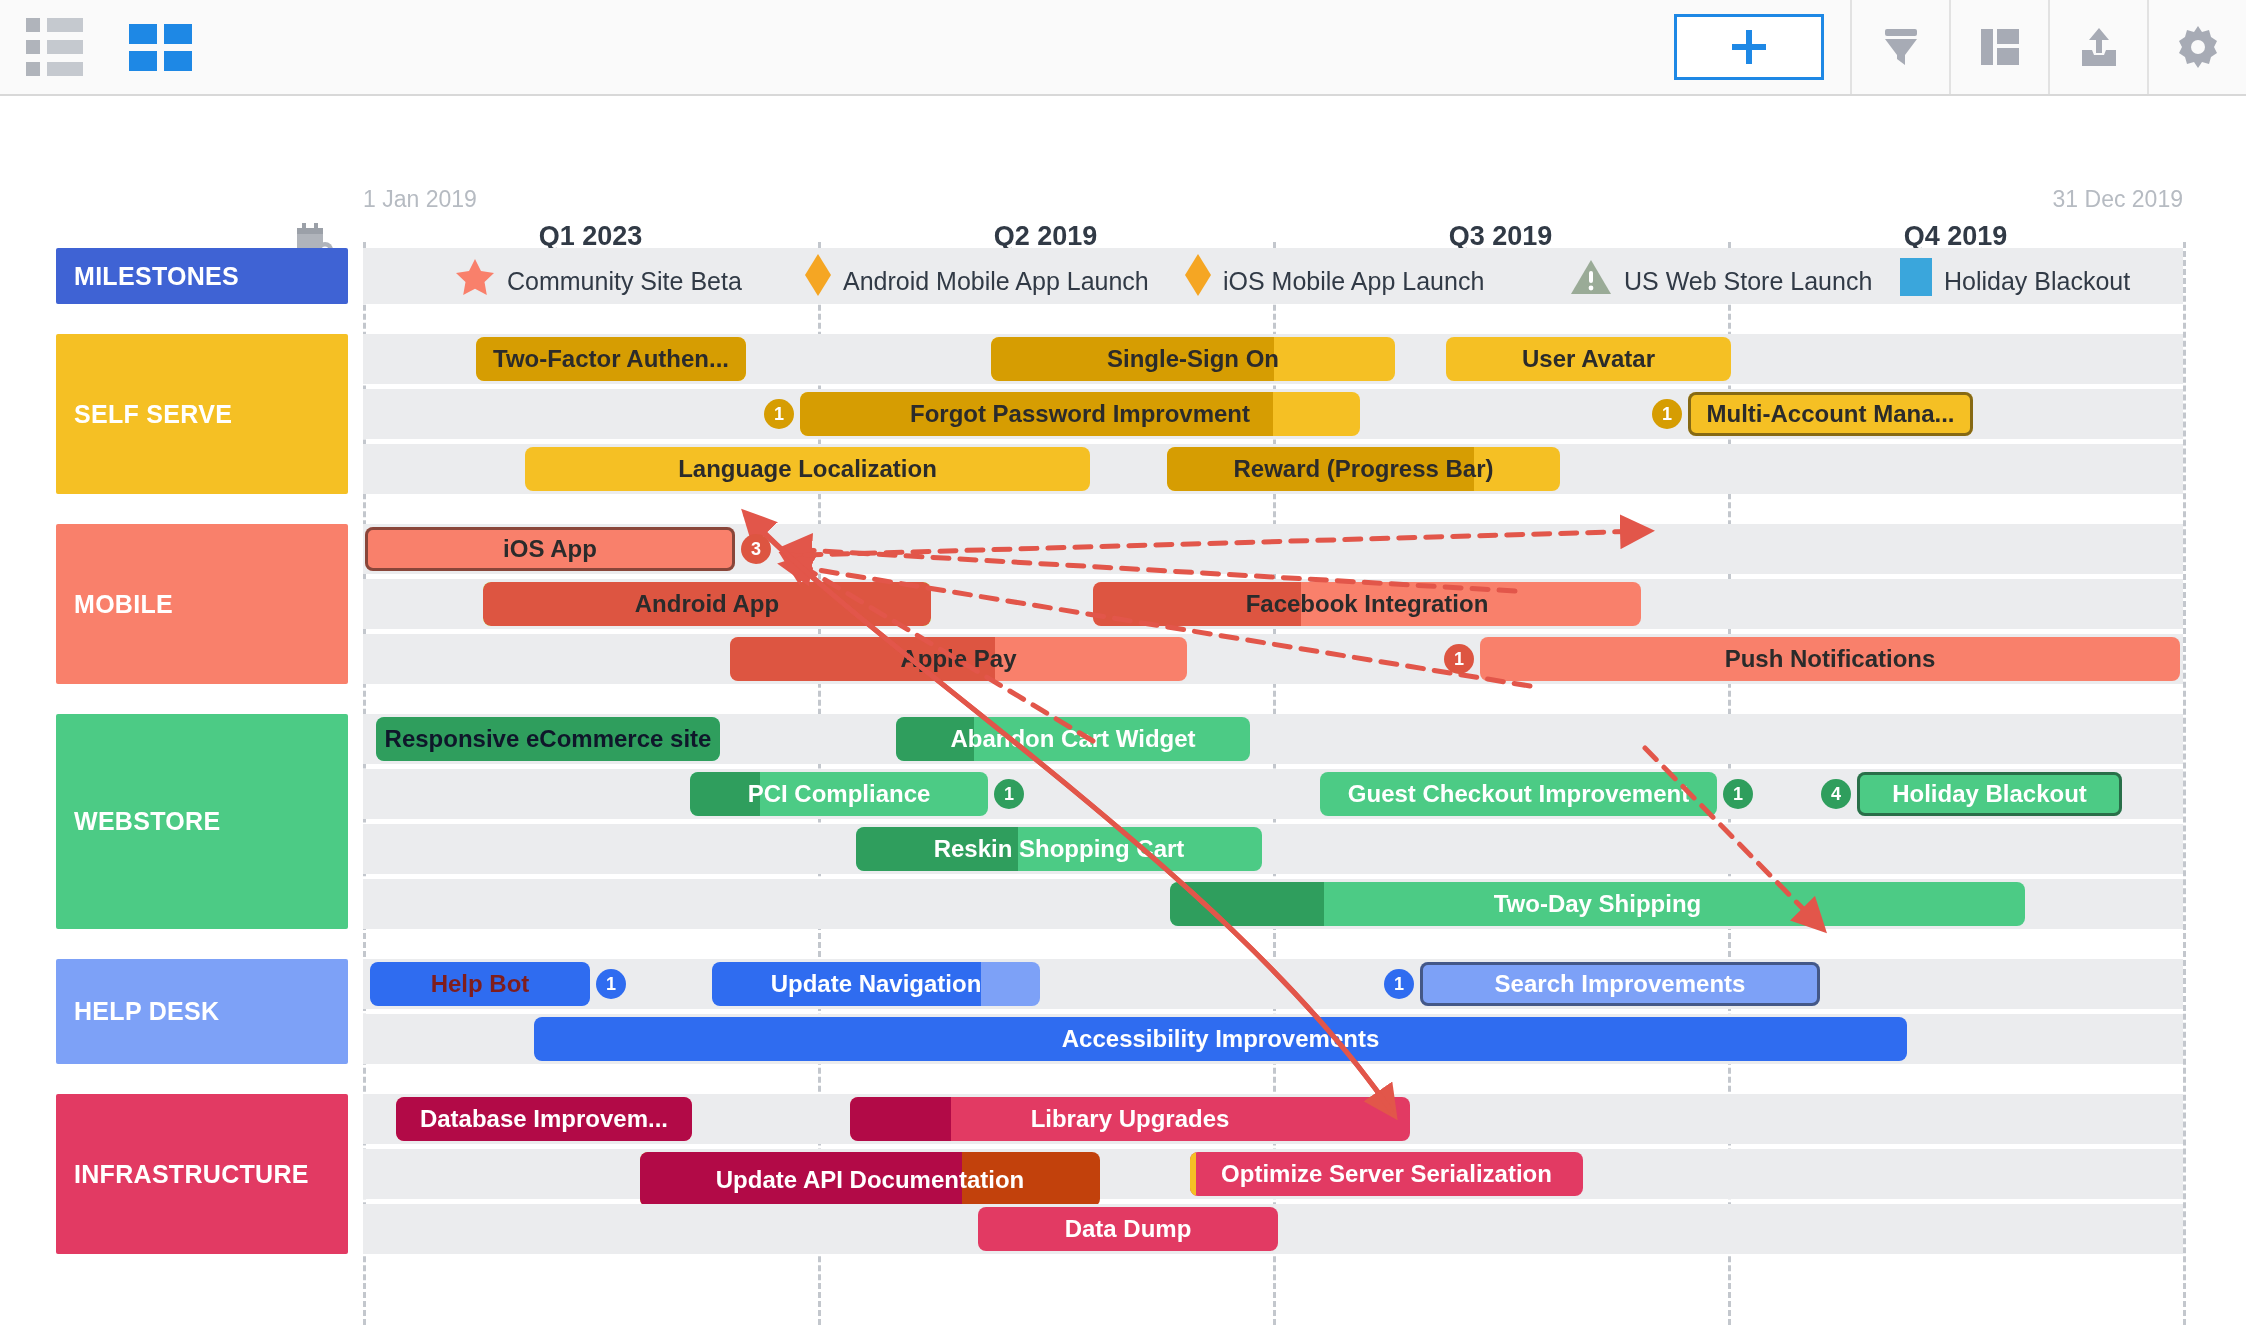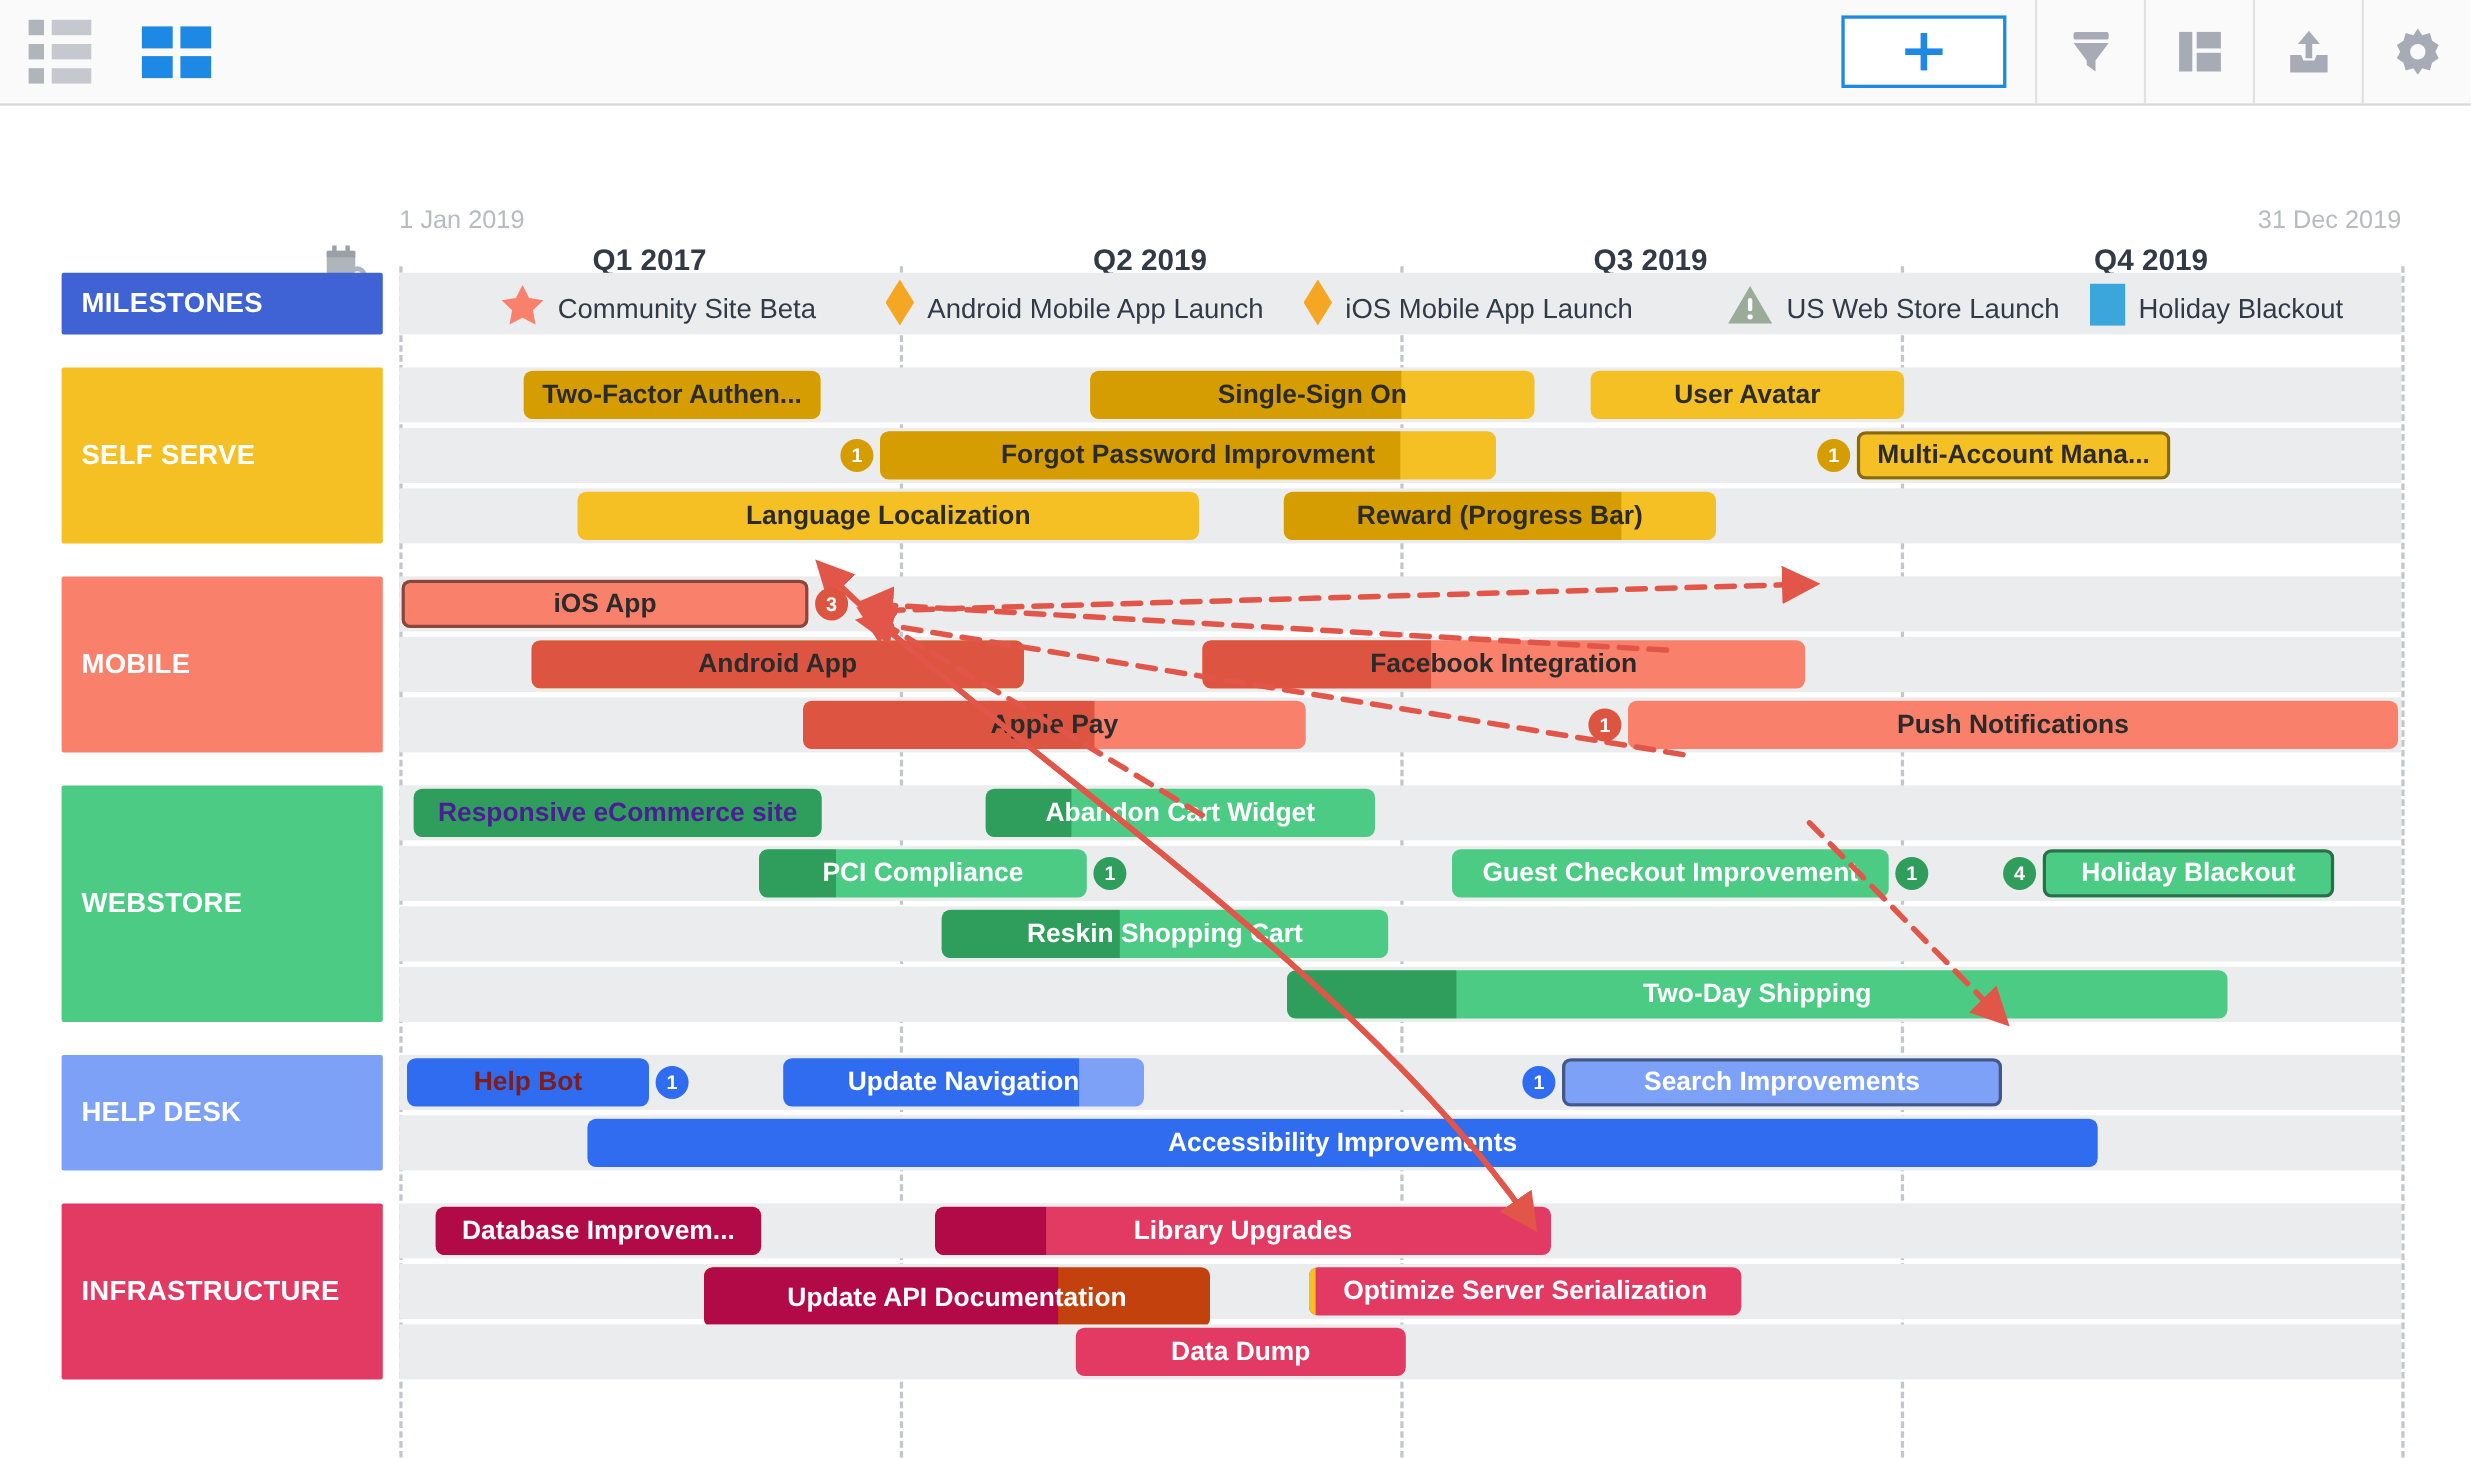--- a/index.html
+++ b/index.html
@@ -202,21 +202,21 @@
     <svg class="cal-ico" viewBox="0 0 40 36">
       <rect x="2" y="5" width="26" height="24" rx="2" fill="#b0b4bb"></rect>
       <rect x="2" y="5" width="26" height="6" fill="#9ba0a8"></rect>
       <rect x="7" y="0" width="4" height="8" fill="#9ba0a8"></rect>
       <rect x="19" y="0" width="4" height="8" fill="#9ba0a8"></rect>
       <circle cx="30" cy="27" r="8" fill="#b0b4bb"></circle>
       <circle cx="30" cy="27" r="3.4" fill="#ffffff"></circle>
     </svg>
   <div class="edge-date" style="left: 363px;">1 Jan 2019</div>
       <div class="edge-date" style="right: 63px;">31 Dec 2019</div>
-      <div class="q-label" style="left: 363px; width: 455px;">Q1 2017</div>
+      <div class="q-label" style="left: 363px; width: 455px;">Q1 2023</div>
       <div class="q-label" style="left: 818px; width: 455px;">Q2 2019</div>
       <div class="q-label" style="left: 1273px; width: 455px;">Q3 2019</div>
       <div class="q-label" style="left: 1728px; width: 455px;">Q4 2019</div>
     </div>
   <svg class="links">
       <defs>
         <marker id="ah" markerWidth="7" markerHeight="7" refX="5" refY="3.5" orient="auto">
    <path d="M0 0 L7 3.5 L0 7 Z" fill="#e2564a"></path>
         </marker>
   <marker id="ah2" markerWidth="7" markerHeight="7" refX="5" refY="3.5" orient="auto">
@@ -320,21 +320,21 @@
         <span class="cap">Apple Pay</span>
       </div>
       <div class="bar" style="left: 1480px; top: 113px; width: 700px; height: 44px; background: rgb(249, 128, 107); color: rgb(43, 43, 43);">
         <span class="cap">Push Notifications</span>
       </div>
       <div class="badge" style="background: rgb(221, 85, 65); top: 120px; left: 1444px;">1</div>
       <div class="sec-label" style="height: 160px; background: rgb(249, 128, 107);">MOBILE</div>
     </div>
     <div class="sec" style="top: 618px; height: 215px;">
       <div class="lane" style="top: 0px; height: 50px;"></div>
-      <div class="bar" style="left: 376px; top: 3px; width: 371px; height: 44px; background: rgb(76, 203, 133); color: #4c1d95;">
+      <div class="bar" style="left: 376px; top: 3px; width: 344px; height: 44px; background: rgb(76, 203, 133); color: #0f172a;">
         <span class="fill" style="width: 100%; background: rgb(47, 158, 93); border-radius: 8px;"></span>
         <span class="cap">Responsive eCommerce site</span>
       </div>
       <div class="bar" style="left: 896px; top: 3px; width: 354px; height: 44px; background: rgb(76, 203, 133); color: rgb(255, 255, 255);">
         <span class="fill" style="width: 22%; background: rgb(47, 158, 93);"></span>
         <span class="cap">Abandon Cart Widget</span>
       </div>
       <div class="lane" style="top: 55px; height: 50px;"></div>
       <div class="bar" style="left: 690px; top: 58px; width: 298px; height: 44px; background: rgb(76, 203, 133); color: rgb(255, 255, 255);">
         <span class="fill" style="width: 23.5%; background: rgb(47, 158, 93);"></span>

